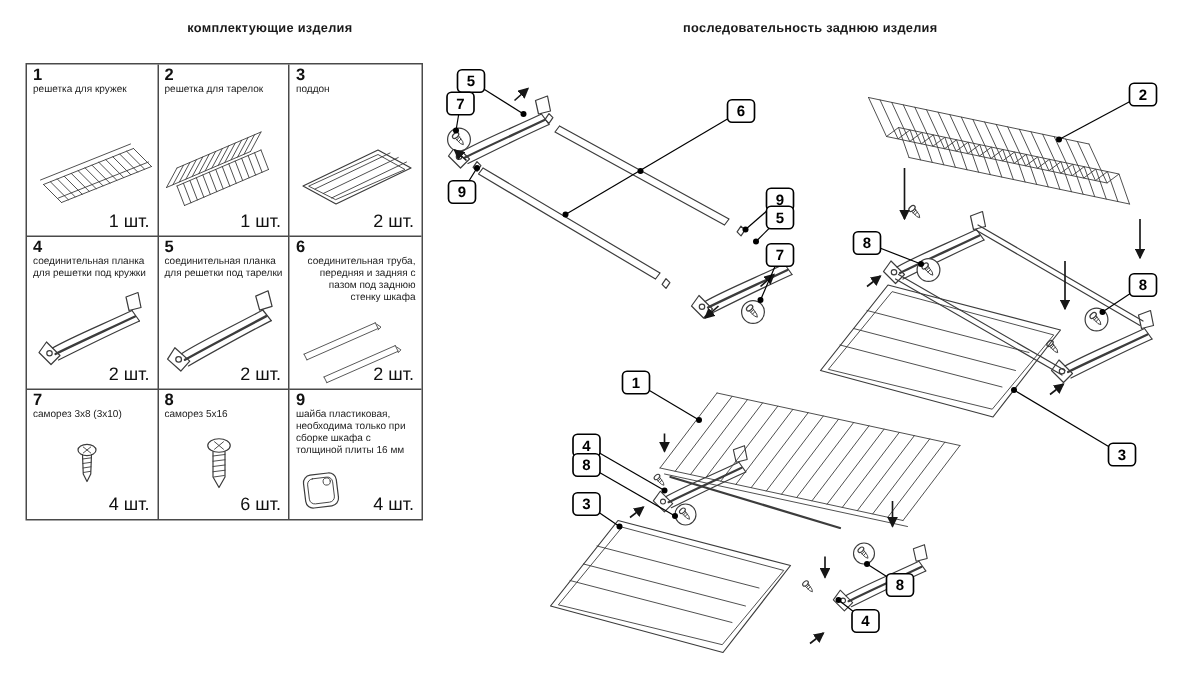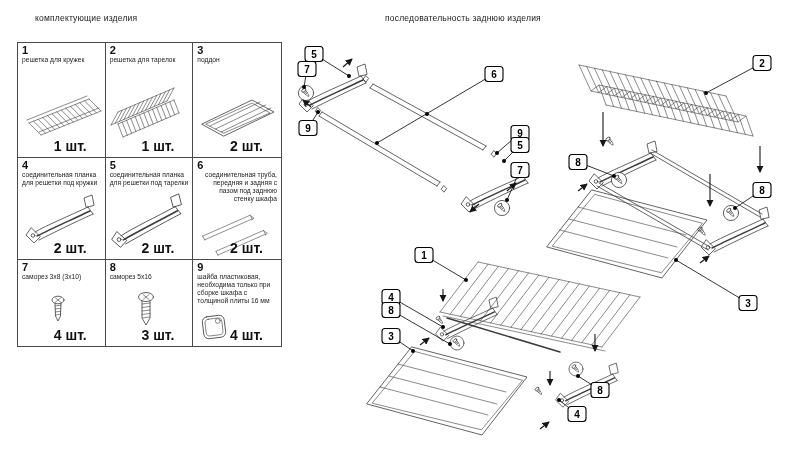--- a/index.html
+++ b/index.html
@@ -1,32 +1,32 @@
 <!DOCTYPE html>
 <html><head>
 <meta charset="utf-8">
 <style>
   html,body{margin:0;padding:0;background:#fff;width:800px;height:450px;overflow:hidden;
             font-family:"Liberation Sans",sans-serif;color:#111;}
-  .title{position:absolute;top:13px;font-size:8.5px;font-weight:normal;text-align:left;
+  .title{position:absolute;top:13px;font-size:8.5px;font-weight:bold;text-align:right;
          letter-spacing:.2px;color:#1a1a1a;}
   #ltitle{left:35px;width:200px;}
   #rtitle{left:385px;width:240px;}
   
   #ptable{position:absolute;left:17px;top:42px;width:265px;height:305px;
           border:1px solid #4a4a4a;box-sizing:border-box;display:grid;
           grid-template-columns:1fr 1fr 1fr;grid-template-rows:115px 102px 1fr;}
   .cell{position:relative;border-right:1px solid #4a4a4a;border-bottom:1px solid #4a4a4a;
         padding:2px 4px;box-sizing:border-box;overflow:hidden;}
   .cell:nth-child(3n){border-right:none;}
   .cell:nth-child(n+7){border-bottom:none;}
   .num{font-size:11px;font-weight:bold;line-height:1;display:block;color:#111;}
   .nm{font-size:6.7px;line-height:1.2;color:#222;}
   .nm.r{text-align:right;}
-  .qty{position:absolute;right:18px;bottom:3px;font-size:14px;color:#111;font-weight:bold;}
+  .qty{position:absolute;right:5px;bottom:3px;font-size:12px;color:#111;}
   .ill{position:absolute;left:0;top:0;pointer-events:none;}
   
   .ln{stroke:#3c3c3c;fill:none;stroke-width:.8;stroke-linecap:round;stroke-linejoin:round;}
   .thin{stroke-width:.6;}
   .thick{stroke-width:1.5;}
   .wfill{fill:#fff;}
   .arrow{stroke:#161616;stroke-width:1.1;fill:none;marker-end:url(#ah);}
   .co-line{stroke:#000;stroke-width:.8;}
   .co-box{fill:#fff;stroke:#000;stroke-width:1.1;}
   .co-txt{font:bold 10px "Liberation Sans",sans-serif;fill:#000;text-anchor:middle;}
@@ -172,21 +172,21 @@
     <b class="num">8</b>
     <div class="nm">саморез 5х16</div>
     <svg class="ill" width="87" height="85">
       <g transform="translate(22,32)">
         <ellipse class="ln" cx="18" cy="5" rx="7.5" ry="4.5"></ellipse>
         <path class="ln thin" d="M15,2.5 L21,7.5 M21,2.5 L15,7.5"></path>
         <path class="ln" d="M14,9 L14,26 L18,33 L22,26 L22,9"></path>
         <path class="ln thin" d="M14,12 L22,11 M14,15.5 L22,14.5 M14,19 L22,18 M14,22.5 L22,21.5 M14.5,26 L21.5,25"></path>
       </g>
     </svg>
-    <span class="qty">3 шт.</span>
+    <span class="qty">6 шт.</span>
   </div>
 
   <div class="cell">
     <b class="num">9</b>
     <div class="nm">шайба пластиковая, необходима только при сборке шкафа с толщиной плиты 16 мм</div>
     <svg class="ill" width="87" height="85">
       <g transform="translate(10,56) rotate(-7 11 11)">
         <rect class="ln" x="0" y="0" width="22" height="22" rx="5"></rect>
         <rect class="ln thin" x="2.6" y="2.6" width="16.8" height="16.8" rx="3.6"></rect>
         <circle class="ln thin" cx="15.5" cy="5.5" r="2.4"></circle>

